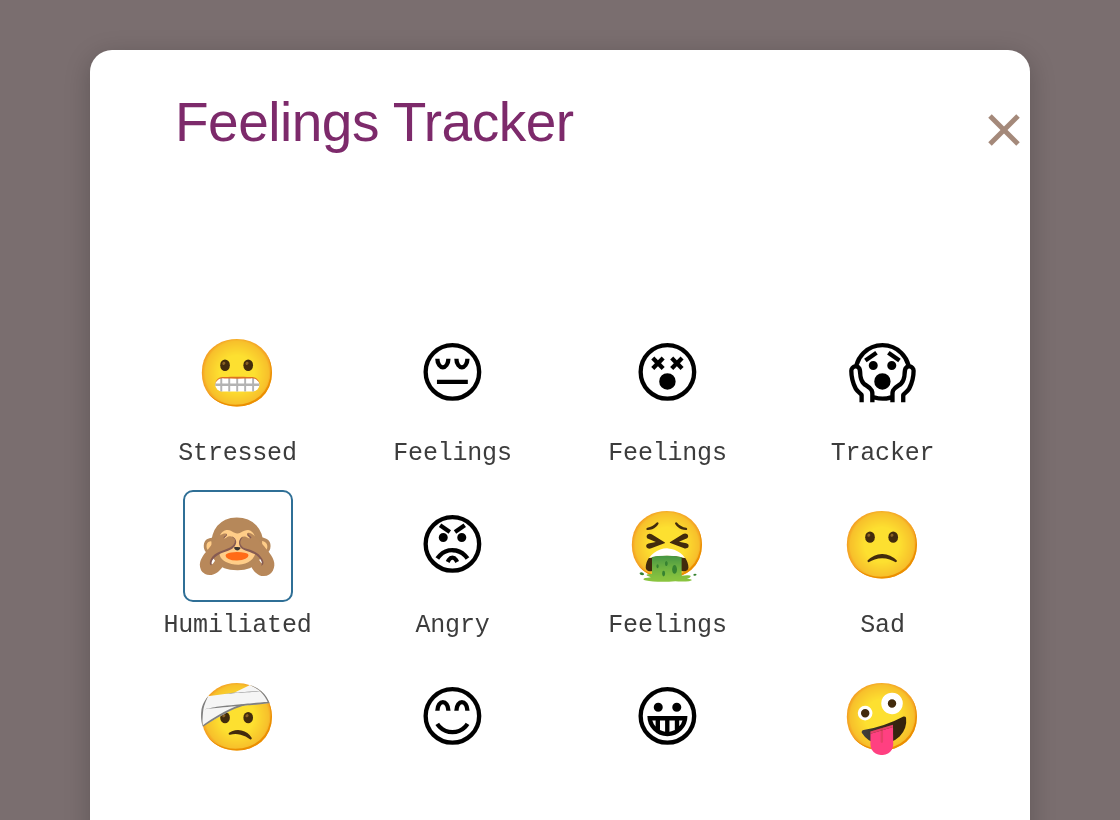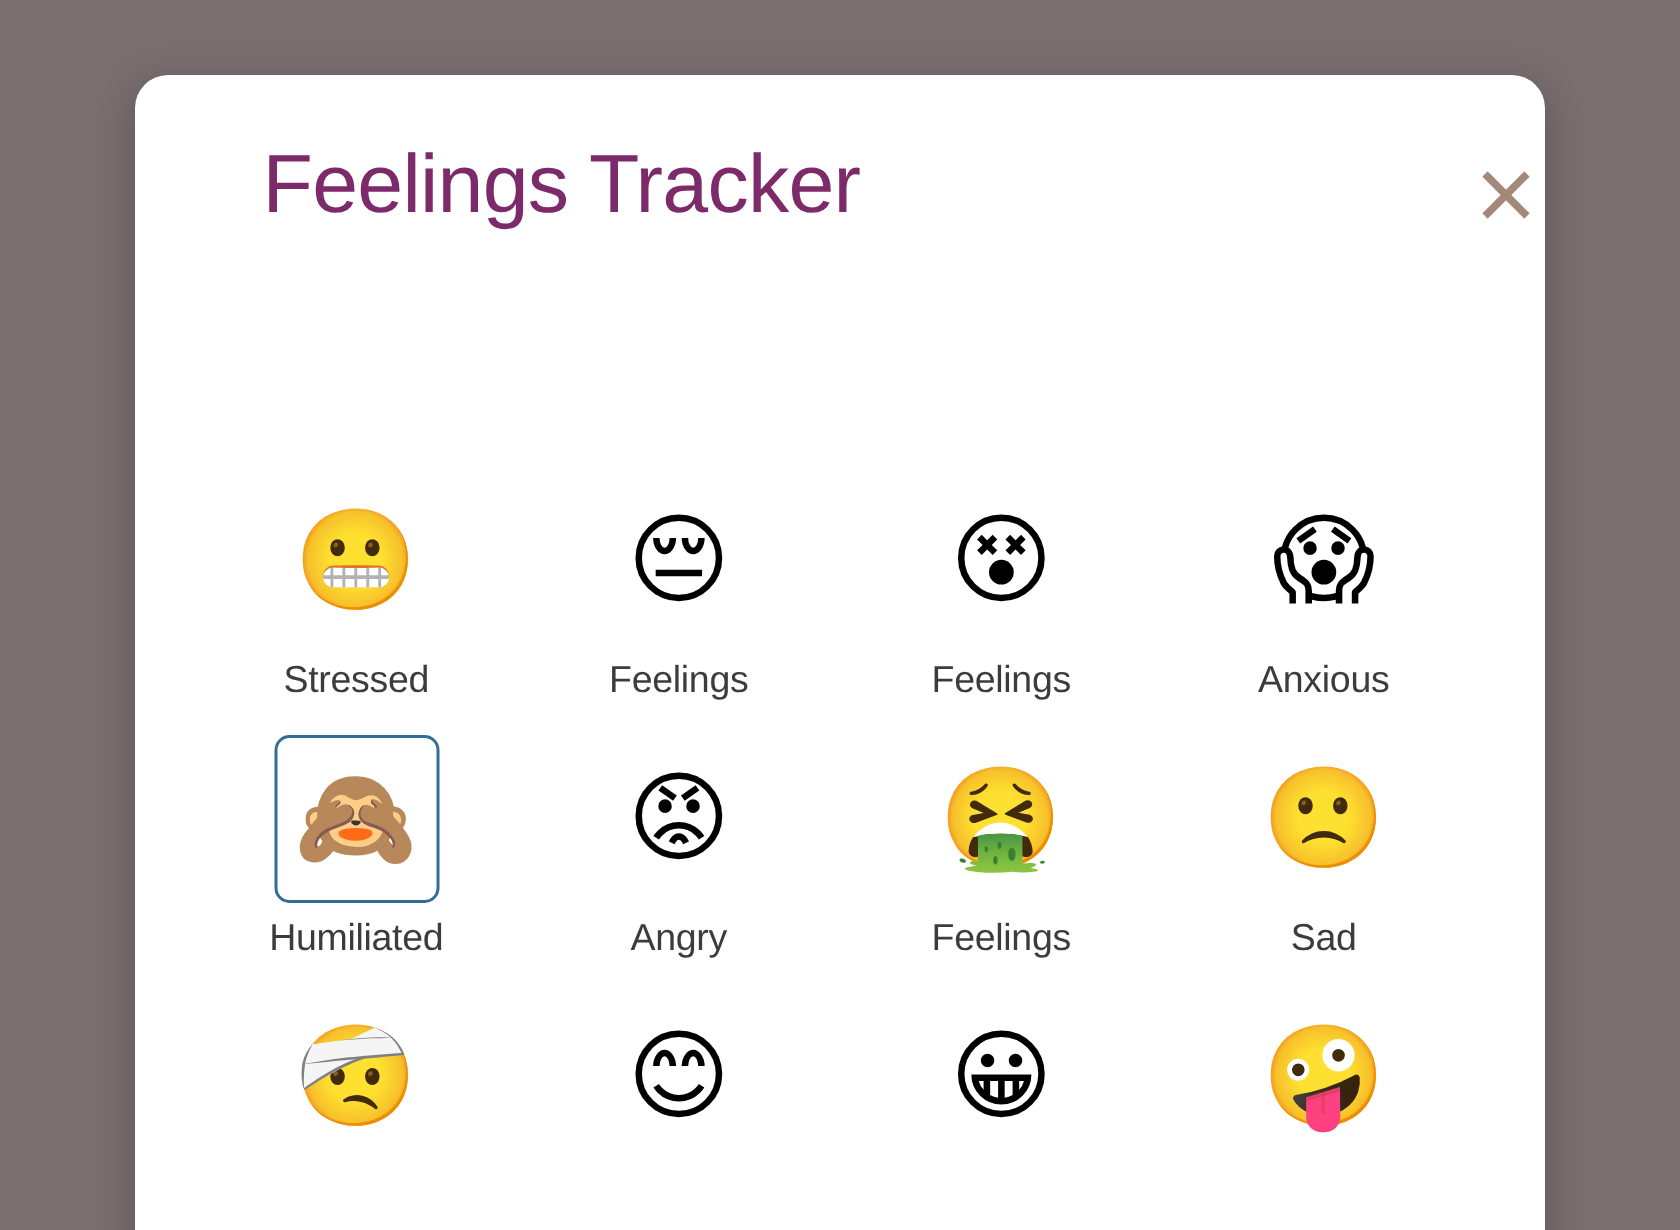--- a/index.html
+++ b/index.html
@@ -123,20 +123,21 @@
     font-family: "DejaVu Sans", "Liberation Sans", sans-serif;
   }
 
   .feeling-label {
     margin-top: 11px;
     font-size: 25px;
     color: #3c3c3c;
     line-height: 1;
     letter-spacing: -0.2px;
     white-space: nowrap;
+    font-family: Liberation Mono, monospace;
   }
 </style>
 </head>
 <body>
 
 <div id="scrim"></div>
 
 <div id="dialog">
 
   <div id="dialog-header">
@@ -169,21 +170,21 @@
       <div class="feeling-cell">
         <div class="feeling-emoji-box">
           <span class="feeling-emoji">😵</span>
         </div>
         <div class="feeling-label">Feelings</div>
       </div>
       <div class="feeling-cell">
         <div class="feeling-emoji-box">
           <span class="feeling-emoji">😱</span>
         </div>
-        <div class="feeling-label">Anxious</div>
+        <div class="feeling-label">Tracker</div>
       </div>
       <div class="feeling-cell selected">
         <div class="feeling-emoji-box">
           <span class="feeling-emoji">🙈</span>
         </div>
         <div class="feeling-label">Humiliated</div>
       </div>
       <div class="feeling-cell">
         <div class="feeling-emoji-box">
           <span class="feeling-emoji">😡</span>

